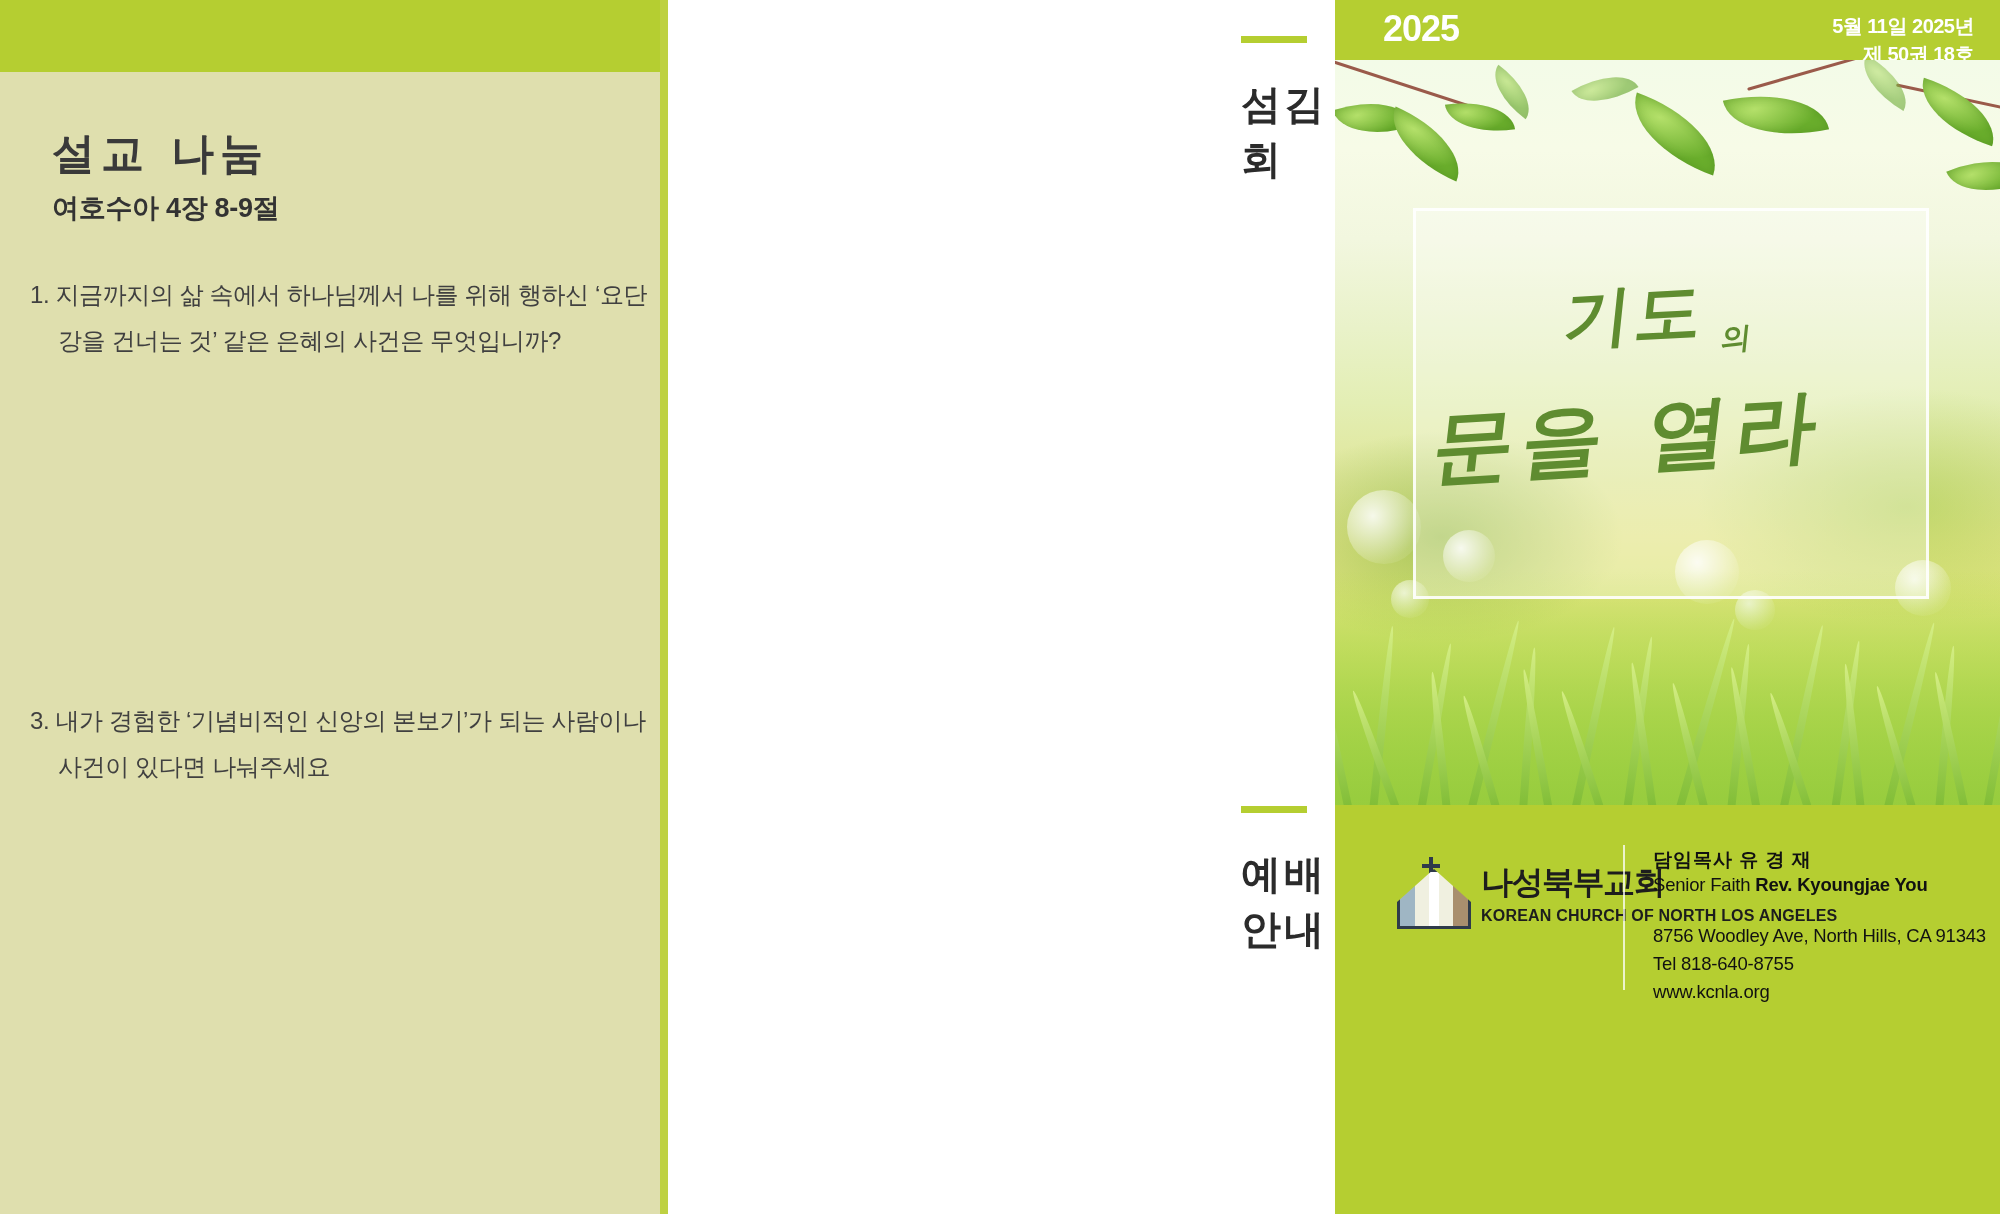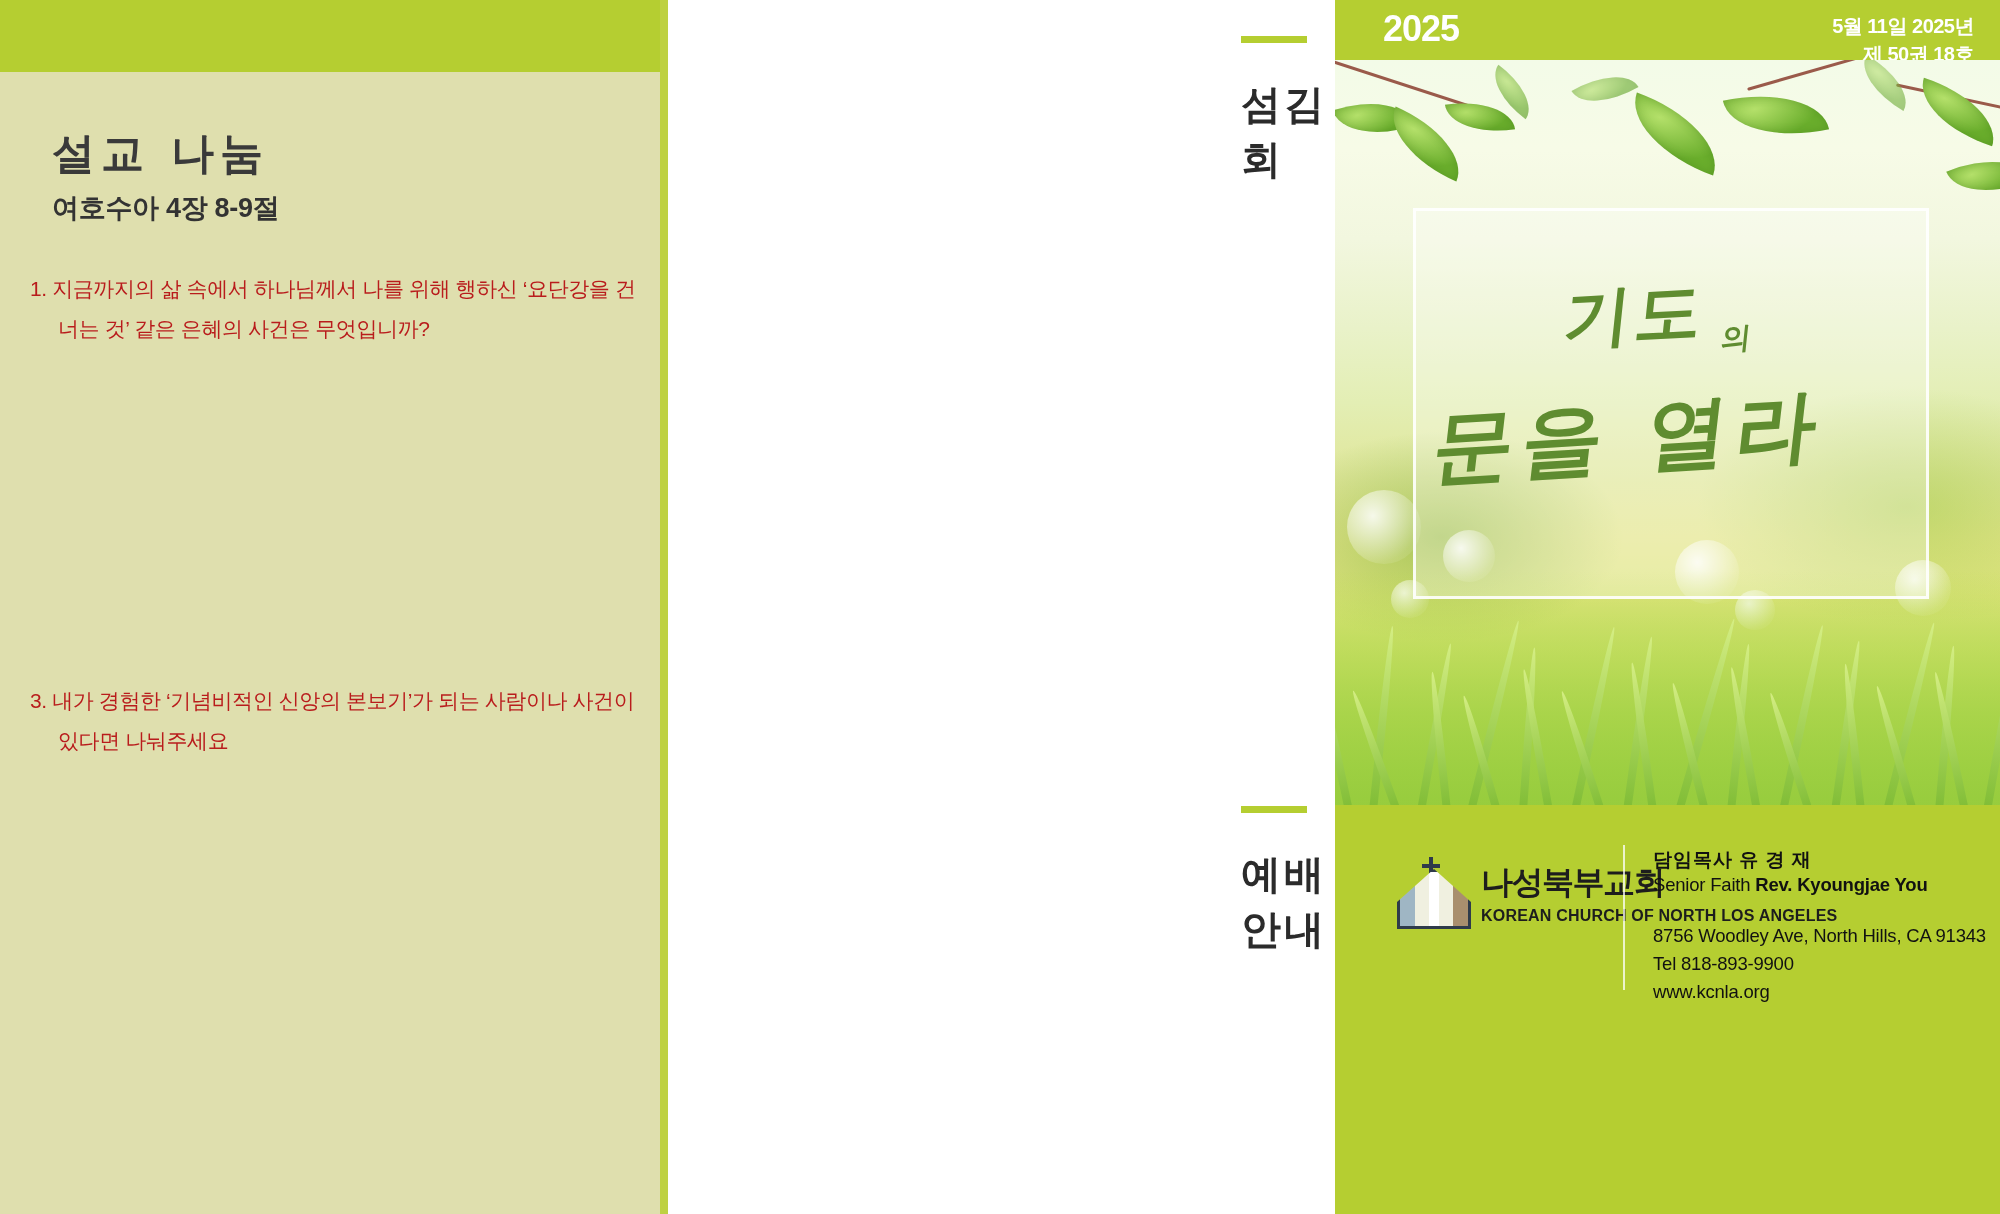--- a/index.html
+++ b/index.html
@@ -31,21 +31,21 @@
     letter-spacing:6px;
     font-family:"DejaVu Serif","Liberation Serif",serif;
   }
   .sermon-verse{
     position:absolute;left:52px;top:168px;
     font-size:27px;font-weight:700;color:#333333;
     letter-spacing:-.3px;
   }
   .q-list{position:absolute;left:30px;top:248px;width:620px;}
   .q-item{
-    font-size:21px;color:#b91c1c;line-height:1.92;
+    font-size:24px;color:#404040;line-height:1.92;
     letter-spacing:-.4px;
     padding-left:28px;text-indent:-28px;
     margin-bottom:0;
   }
   .q-gap1{height:150px;}
   .q-gap2{height:160px;}
 
   
   .panel-mid{
     position:absolute;left:668px;top:0;width:667px;height:1214px;
@@ -544,19 +544,19 @@
       </div>
       <div class="logo-divider"></div>
       <div class="contact">
         <div class="contact-pastor-kr">담임목사  유 경 재</div>
         <div class="contact-pastor-en">
           <span>Senior Faith</span>
           <b>Rev. Kyoungjae You</b>
         </div>
         <div class="contact-block">
           <div>8756 Woodley Ave, North Hills, CA 91343</div>
-          <div>Tel 818-893-9900</div>
+          <div>Tel 818-640-8755</div>
           <div>www.kcnla.org</div>
         </div>
       </div>
     </div>
   </section>
 </div>
 
 </body></html>

